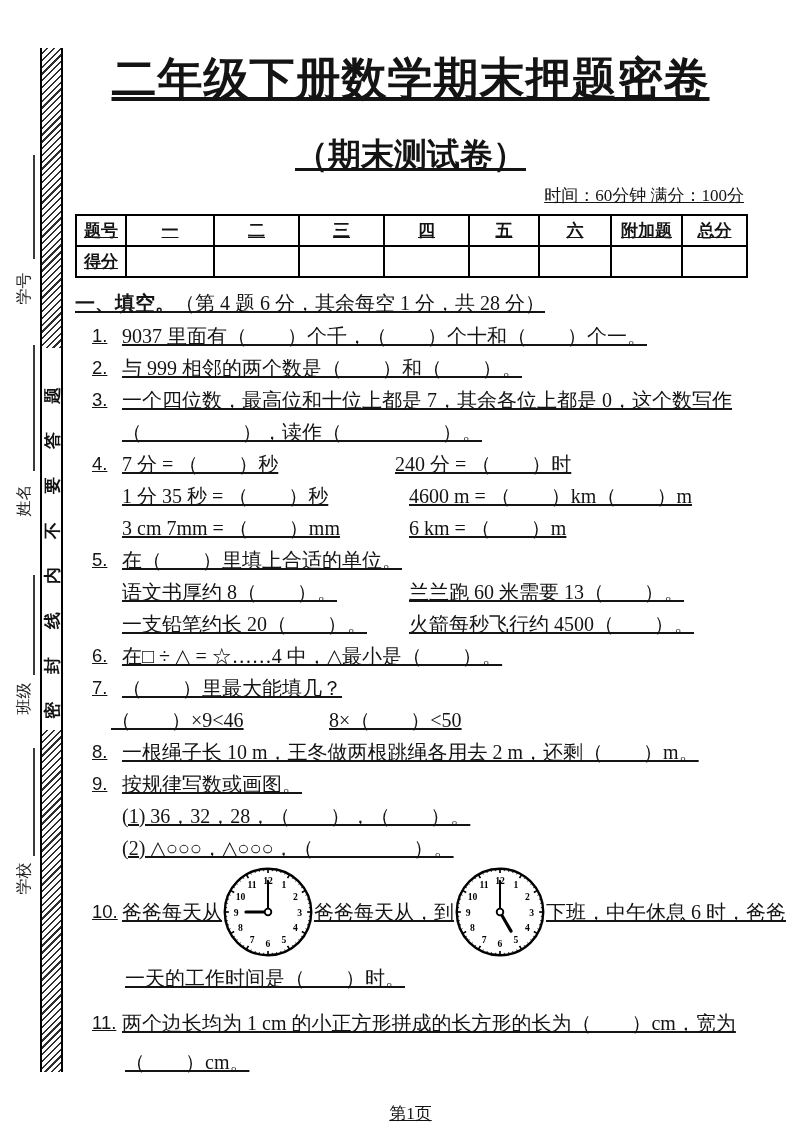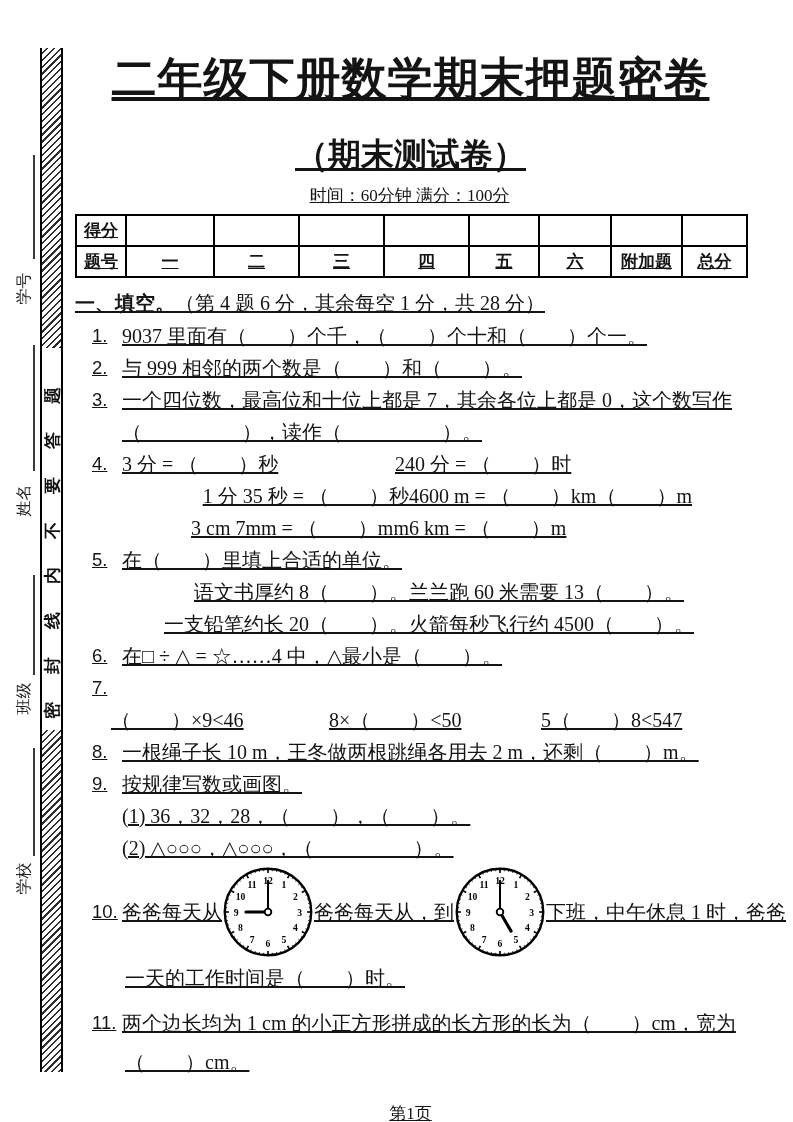--- a/index.html
+++ b/index.html
@@ -35,38 +35,38 @@
     font-weight:bold;
   }
 
   
   .content { position:absolute; left:75px; top:2px; width:671px;text-decoration:underline; }
   .title {
     margin-top:50px; text-align:center; font-size:45px; font-weight:bold;
     line-height:54px; letter-spacing:1px; white-space:nowrap;
   }
   .subtitle { margin-top:28px; text-align:center; font-size:33px; font-weight:bold; line-height:42px; }
-  .info { margin-top:9px; text-align:center; font-size:17px; line-height:22px; padding-right:2px; }
+  .info { margin-top:9px; text-align:right; font-size:17px; line-height:22px; padding-right:2px; }
 
   table.score { margin-top:7px; border-collapse:collapse; width:671px; table-layout:fixed; }
   table.score th, table.score td {
     border:2px solid #000; height:31px; text-align:center;
     font-size:17px; font-weight:bold; font-family:"Liberation Sans",sans-serif;
   }
 
   .section { margin-top:9px; font-size:20px; line-height:33px; white-space:nowrap; }
   .sec-label { font-weight:bold; }
 
   .line { height:32px; display:flex; align-items:center; white-space:nowrap; font-size:20px; }
   .qnum {
     flex:none; width:32px; font-family:"Liberation Sans",sans-serif;
     font-size:18.5px; padding-left:17px; box-sizing:content-box; width:30px;
   }
   .cont  { padding-left:47px; }
-  .cols  { padding-left:47px;text-align:right; }
+  .cols  { padding-left:47px; }
   .col1  { flex:none; width:287px; }
   .parts { padding-left:36px; }
   .parts .p1 { flex:none; width:218px; }
   .parts .p2 { flex:none; width:212px; }
 
   .clock-line { height:96px; display:flex; align-items:center; white-space:nowrap; font-size:20px; }
   .clock { width:92px; height:92px; flex:none; }
   .q10b { margin-top:2px; padding-left:50px; }
   .q11a { margin-top:13px; }
   .q11b { padding-left:50px; margin-top:7px; }
@@ -110,41 +110,41 @@
           <col style="width:85px">
           <col style="width:85px">
         <col style="width:85px">
           <col style="width:70px">
           <col style="width:72px">
           <col style="width:71px">
           <col style="width:65px">
       </colgroup>
       <tbody>
           <tr>
-        <td>得分</td>
-        <td></td>
-        <td></td>
-        <td></td>
-        <td></td>
-        <td></td>
-        <td></td>
-        <td></td>
-        <td></td>
-      </tr>
-      <tr>
         <th>题号</th>
         <th>一</th>
         <th>二</th>
         <th>三</th>
         <th>四</th>
         <th>五</th>
         <th>六</th>
         <th>附加题</th>
         <th>总分</th>
       </tr>
+      <tr>
+        <td>得分</td>
+        <td></td>
+        <td></td>
+        <td></td>
+        <td></td>
+        <td></td>
+        <td></td>
+        <td></td>
+        <td></td>
+      </tr>
     </tbody>
       </table>
 
     <div class="section">
       <span class="sec-label">一、填空。</span><span>（第 4 题 6 分，其余每空 1 分，共 28 分）</span>
     </div>
 
     <div class="line">
       <span class="qnum">1.</span>
       <span>9037 里面有（　　）个千，（　　）个十和（　　）个一。</span>
@@ -158,21 +158,21 @@
     <div class="line">
       <span class="qnum">3.</span>
       <span>一个四位数，最高位和十位上都是 7，其余各位上都是 0，这个数写作</span>
     </div>
     <div class="line cont">
       <span>（　　　　　），读作（　　　　　）。</span>
     </div>
 
     <div class="line">
       <span class="qnum">4.</span>
-      <span class="col1" style="width:273px;">3 分 = （　　）秒</span>
+      <span class="col1" style="width:273px;">7 分 = （　　）秒</span>
       <span>240 分 = （　　）时</span>
     </div>
     <div class="line cols">
       <span class="col1">1 分 35 秒 = （　　）秒</span>
       <span>4600 m = （　　）km（　　）m</span>
     </div>
     <div class="line cols">
       <span class="col1">3 cm 7mm = （　　）mm</span>
       <span>6 km = （　　）m</span>
     </div>
@@ -190,25 +190,25 @@
       <span>火箭每秒飞行约 4500（　　）。</span>
     </div>
 
     <div class="line">
       <span class="qnum">6.</span>
       <span>在□ ÷ △ = ☆……4 中，△最小是（　　）。</span>
     </div>
 
     <div class="line">
       <span class="qnum">7.</span>
+      <span>（　　）里最大能填几？</span>
     </div>
     <div class="line parts">
       <span class="p1">（　　）×9&lt;46</span>
       <span class="p2">8×（　　）&lt;50</span>
-      <span>5（　　）8&lt;547</span>
     </div>
 
     <div class="line">
       <span class="qnum">8.</span>
       <span>一根绳子长 10 m，王冬做两根跳绳各用去 2 m，还剩（　　）m。</span>
     </div>
 
     <div class="line">
       <span class="qnum">9.</span>
       <span>按规律写数或画图。</span>
@@ -373,21 +373,21 @@
           <text x="32.75" y="79.87787643056313" text-anchor="middle" dominant-baseline="central" font-size="10.5" font-weight="bold" font-family="&quot;Liberation Serif&quot;, serif" fill="#000">7</text>
           <text x="20.122123569436877" y="67.25000000000001" text-anchor="middle" dominant-baseline="central" font-size="10.5" font-weight="bold" font-family="&quot;Liberation Serif&quot;, serif" fill="#000">8</text>
           <text x="15.5" y="50.00000000000001" text-anchor="middle" dominant-baseline="central" font-size="10.5" font-weight="bold" font-family="&quot;Liberation Serif&quot;, serif" fill="#000">9</text>
           <text x="20.12212356943687" y="32.75" text-anchor="middle" dominant-baseline="central" font-size="10.5" font-weight="bold" font-family="&quot;Liberation Serif&quot;, serif" fill="#000">10</text>
           <text x="32.749999999999986" y="20.122123569436877" text-anchor="middle" dominant-baseline="central" font-size="10.5" font-weight="bold" font-family="&quot;Liberation Serif&quot;, serif" fill="#000">11</text>
           <text x="49.99999999999999" y="15.5" text-anchor="middle" dominant-baseline="central" font-size="10.5" font-weight="bold" font-family="&quot;Liberation Serif&quot;, serif" fill="#000">12</text>
           <line x1="50" y1="50" x2="62" y2="70.78460969082653" stroke="#000" stroke-width="3.4" stroke-linecap="round"></line>
           <line x1="50" y1="50" x2="50" y2="16" stroke="#000" stroke-width="2.2" stroke-linecap="round"></line>
           <circle cx="50" cy="50" r="3.6" fill="#fff" stroke="#000" stroke-width="2"></circle>
         </svg>
-      <span>下班，中午休息 1 时，爸爸</span>
+      <span>下班，中午休息 6 时，爸爸</span>
     </div>
     <div class="line q10b">
       <span>一天的工作时间是（　　）时。</span>
     </div>
 
     <div class="line q11a">
       <span class="qnum">11.</span>
       <span>两个边长均为 1 cm 的小正方形拼成的长方形的长为（　　）cm，宽为</span>
     </div>
     <div class="line q11b">

